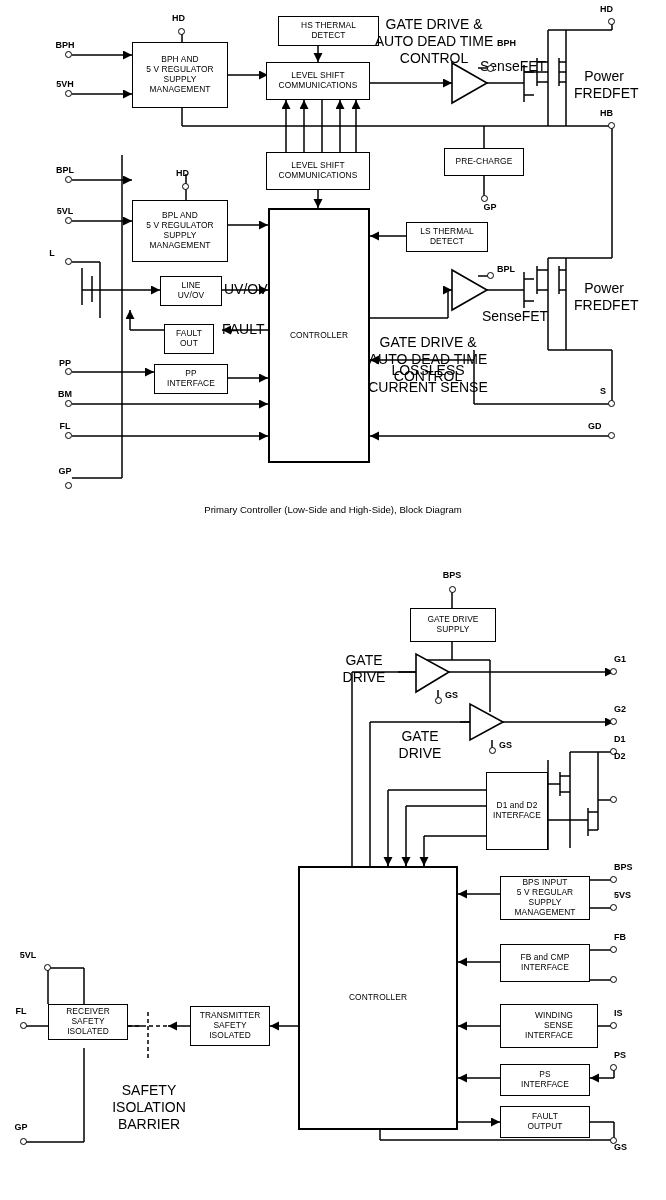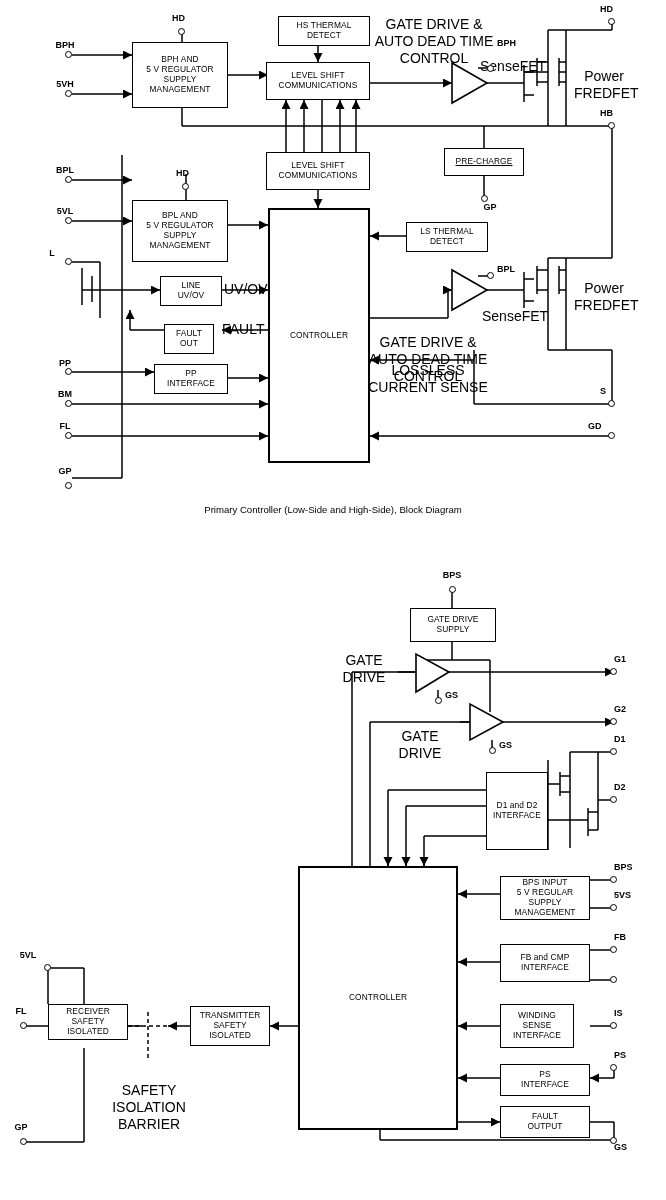--- a/index.html
+++ b/index.html
@@ -194,27 +194,27 @@
     <g fill="#fff" stroke="#000" stroke-width="1.6">
       <path d="M452,63 L452,103 L487,83 z"></path>
       <path d="M452,270 L452,310 L487,290 z"></path>
     </g>
   </svg>
 
   <div class="box" style="left:132px;top:42px;width:96px;height:66px;">BPH AND
 5 V REGULATOR
 SUPPLY
 MANAGEMENT</div>
-  <div class="box" style="left:278px;top:16px;width:92px;height:30px;">HS THERMAL
+  <div class="box" style="left:278px;top:16px;width:101px;height:30px;">HS THERMAL
 DETECT</div>
   <div class="box" style="left:266px;top:62px;width:104px;height:38px;">LEVEL SHIFT
 COMMUNICATIONS</div>
   <div class="box" style="left:266px;top:152px;width:104px;height:38px;">LEVEL SHIFT
 COMMUNICATIONS</div>
-  <div class="box" style="left:444px;top:148px;width:80px;height:28px;text-decoration:underline;">PRE-CHARGE</div>
+  <div class="box" style="left:444px;top:148px;width:80px;height:28px;">PRE-CHARGE</div>
   <div class="box" style="left:132px;top:200px;width:96px;height:62px;">BPL AND
 5 V REGULATOR
 SUPPLY
 MANAGEMENT</div>
   <div class="box" style="left:406px;top:222px;width:82px;height:30px;">LS THERMAL
 DETECT</div>
   <div class="box" style="left:160px;top:276px;width:62px;height:30px;">LINE
 UV/OV</div>
   <div class="box" style="left:164px;top:324px;width:50px;height:30px;">FAULT
 OUT</div>
@@ -369,21 +369,21 @@
 SUPPLY</div>
   <div class="box" style="left:486px;top:772px;width:62px;height:78px;">D1 and D2
 INTERFACE</div>
   <div class="box thick" style="left:298px;top:866px;width:160px;height:264px;">CONTROLLER</div>
   <div class="box" style="left:500px;top:876px;width:90px;height:44px;">BPS INPUT
 5 V REGULAR
 SUPPLY
 MANAGEMENT</div>
   <div class="box" style="left:500px;top:944px;width:90px;height:38px;">FB and CMP
 INTERFACE</div>
-  <div class="box" style="left:500px;top:1004px;width:74px;height:44px;">WINDING
+  <div class="box" style="left:500px;top:1004px;width:98px;height:44px;text-align:right;">WINDING
 SENSE
 INTERFACE</div>
   <div class="box" style="left:500px;top:1064px;width:90px;height:32px;">PS
 INTERFACE</div>
   <div class="box" style="left:500px;top:1106px;width:90px;height:32px;">FAULT
 OUTPUT</div>
   <div class="box" style="left:48px;top:1004px;width:80px;height:36px;">RECEIVER
 SAFETY
 ISOLATED</div>
   <div class="box" style="left:190px;top:1006px;width:80px;height:40px;">TRANSMITTER
@@ -402,21 +402,21 @@
   <div class="lbl bold" style="left:614px;top:654px;width:40px;text-align:left;">G1</div>
   <div class="pin" style="left:435px;top:697px;"></div>
   <div class="lbl bold" style="left:445px;top:690px;width:30px;text-align:left;">GS</div>
   <div class="pin" style="left:610px;top:718px;"></div>
   <div class="lbl bold" style="left:614px;top:704px;width:40px;text-align:left;">G2</div>
   <div class="pin" style="left:489px;top:747px;"></div>
   <div class="lbl bold" style="left:499px;top:740px;width:30px;text-align:left;">GS</div>
   <div class="pin" style="left:610px;top:748px;"></div>
   <div class="lbl bold" style="left:614px;top:734px;width:40px;text-align:left;">D1</div>
   <div class="pin" style="left:610px;top:796px;"></div>
-  <div class="lbl bold" style="left:614px;top:782px;width:40px;text-align:left;">D2</div>
+  <div class="lbl bold" style="left:614px;top:751px;width:40px;text-align:left;">D2</div>
   <div class="pin" style="left:610px;top:876px;"></div>
   <div class="lbl bold" style="left:614px;top:862px;width:40px;text-align:left;">BPS</div>
   <div class="pin" style="left:610px;top:904px;"></div>
   <div class="lbl bold" style="left:614px;top:890px;width:40px;text-align:left;">5VS</div>
   <div class="pin" style="left:610px;top:946px;"></div>
   <div class="lbl bold" style="left:614px;top:932px;width:40px;text-align:left;">FB</div>
   <div class="pin" style="left:610px;top:976px;"></div>
   <div class="lbl bold" style="left:650px;top:962px;width:40px;text-align:right;">CMP</div>
   <div class="pin" style="left:610px;top:1022px;"></div>
   <div class="lbl bold" style="left:614px;top:1008px;width:40px;text-align:left;">IS</div>

